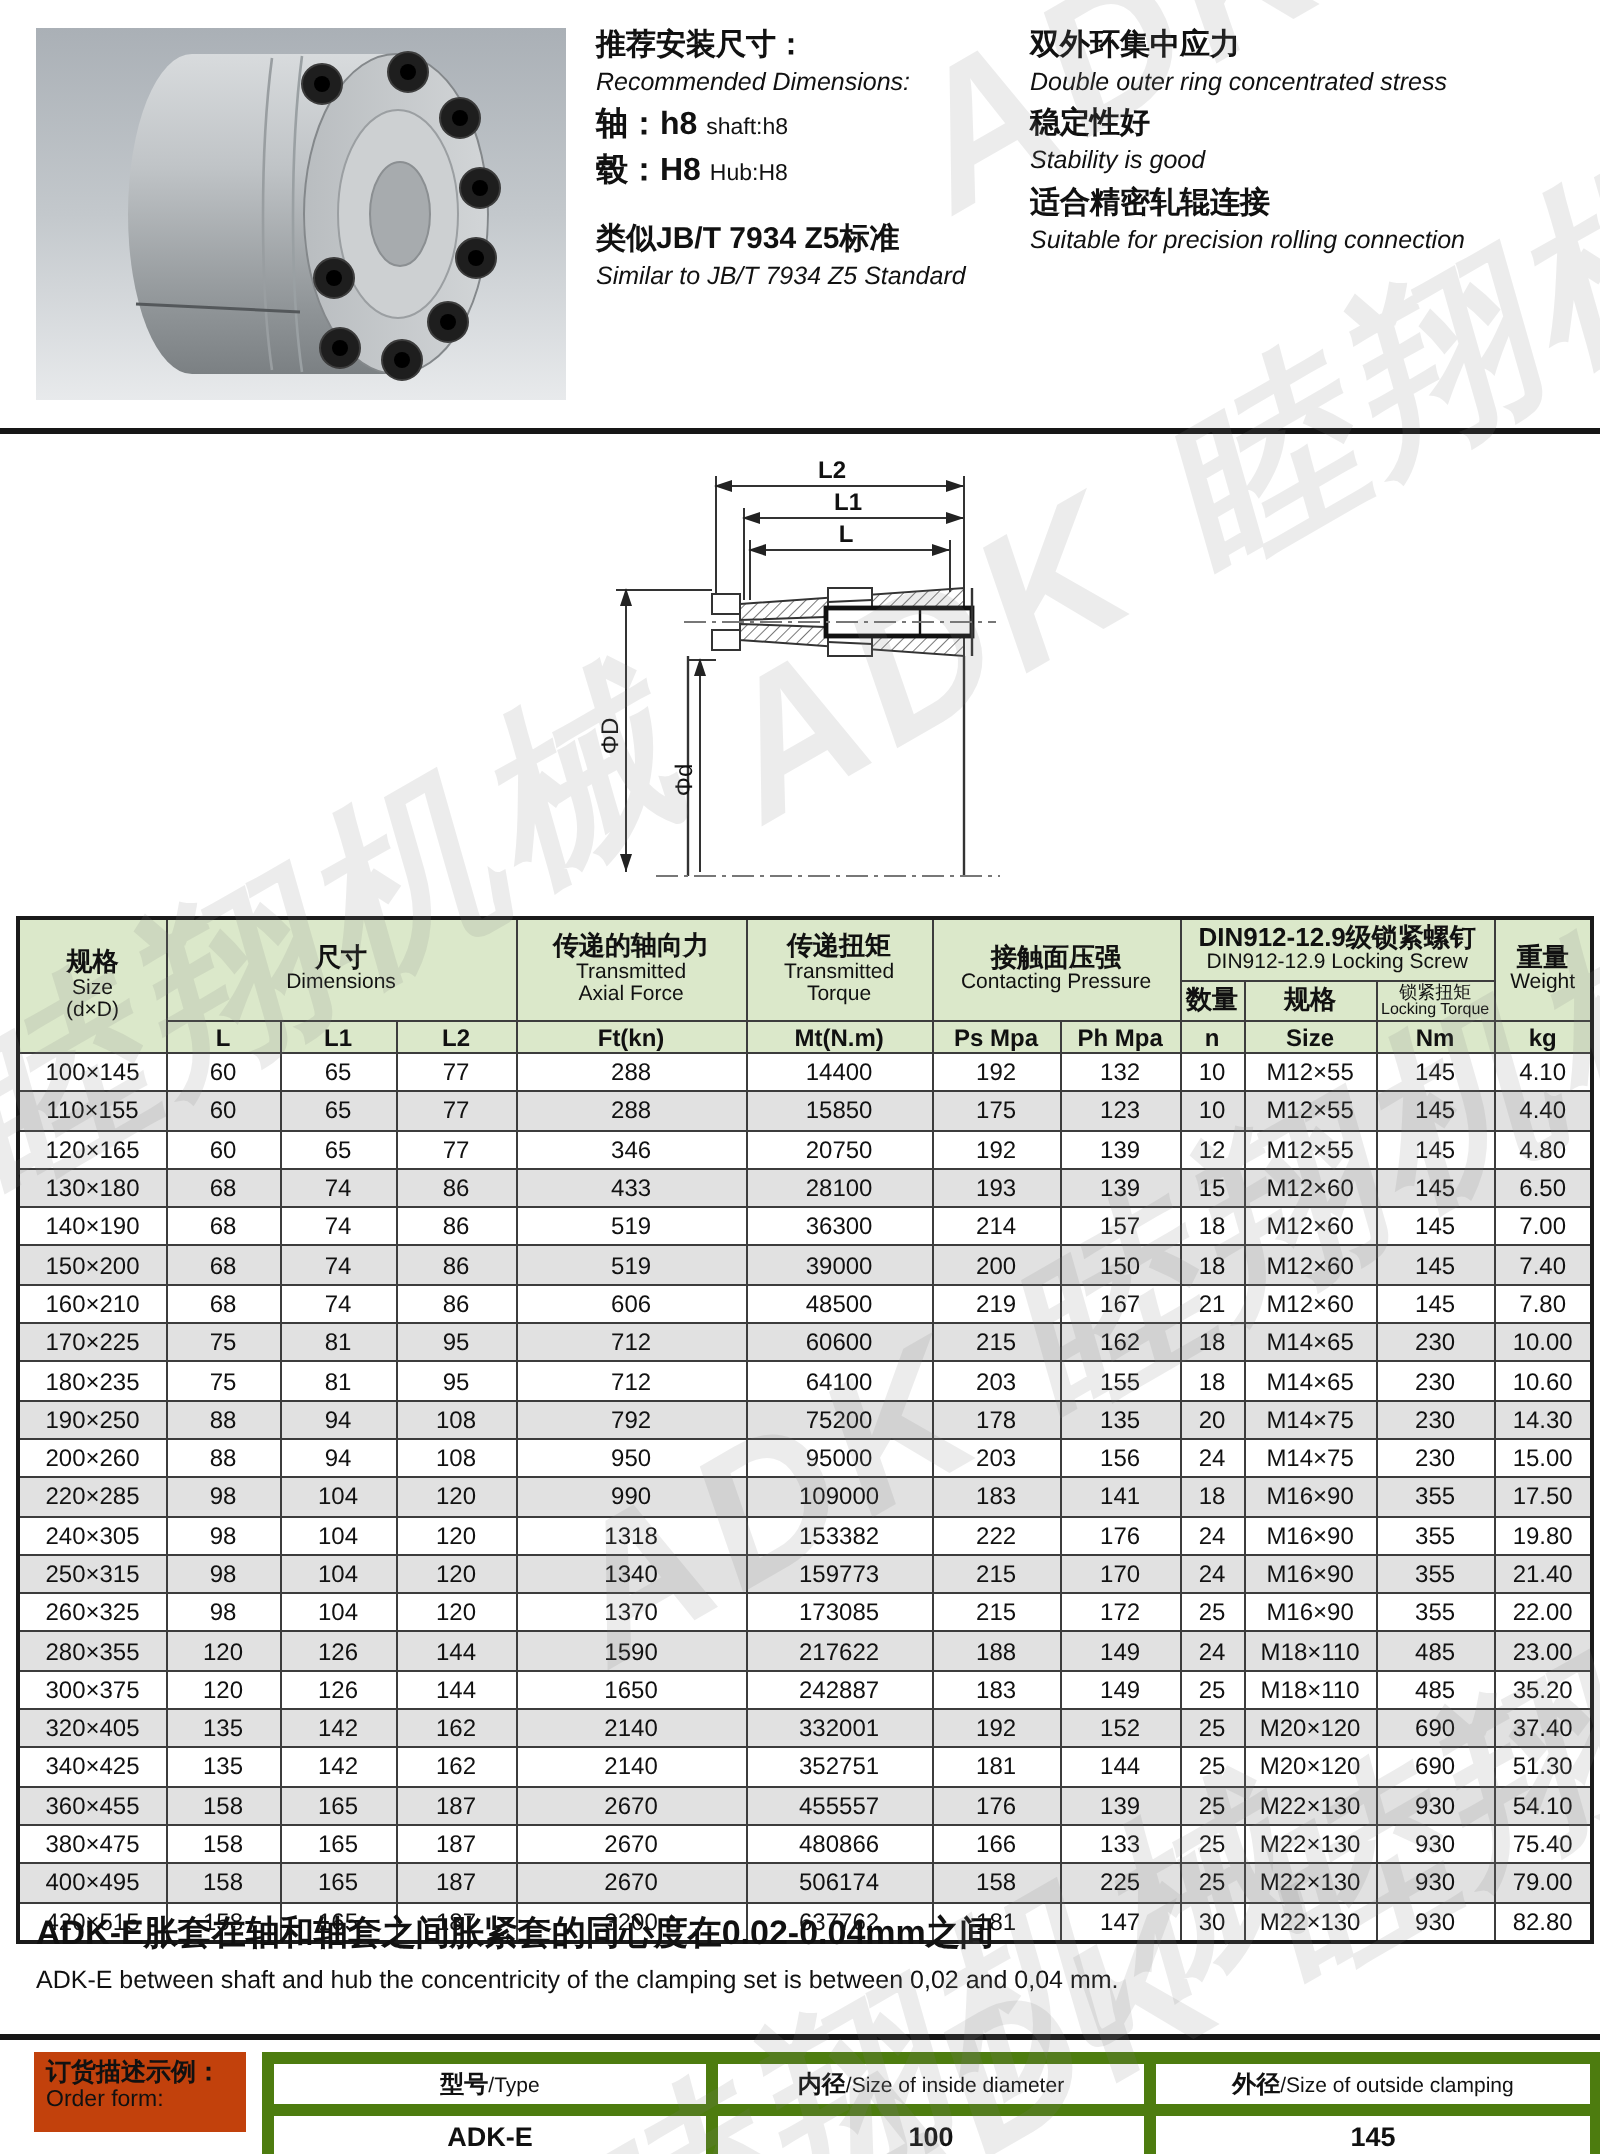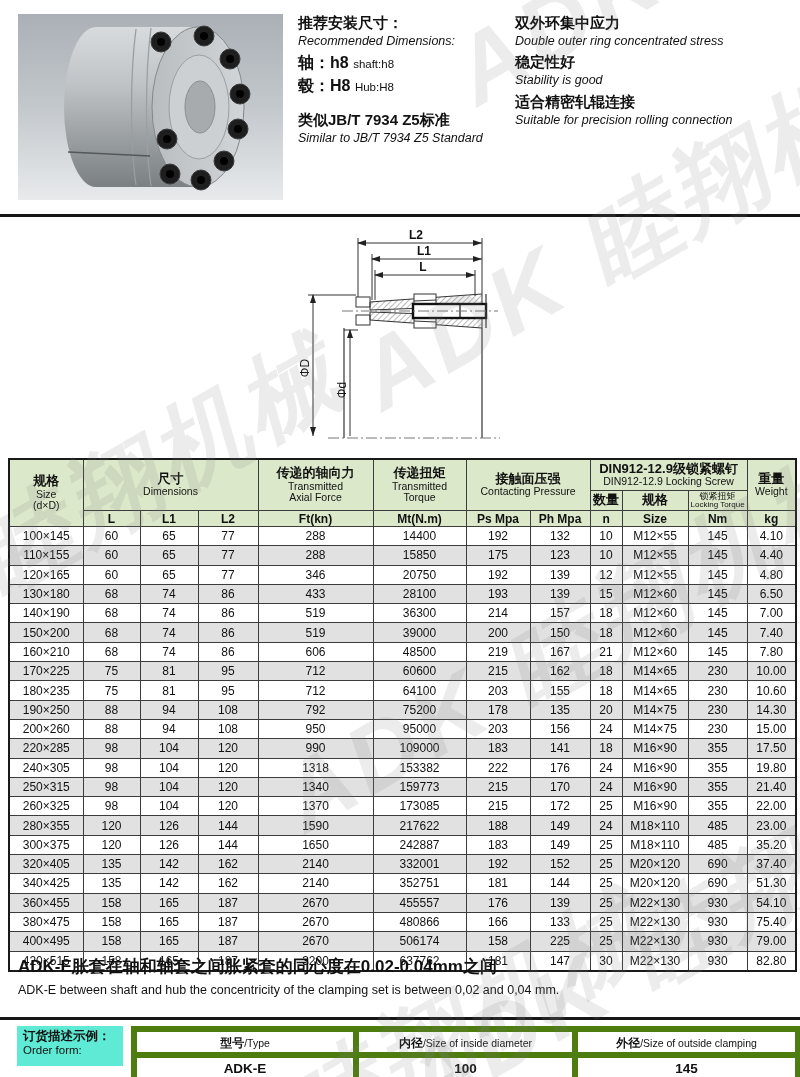--- a/index.html
+++ b/index.html
@@ -44,21 +44,21 @@
   #spec thead tr.r3 th{height:15px;}
   #spec tbody td{height:18.3px;font-size:12px;background:#fff;}
   #spec tbody tr:nth-child(even) td{background:#e1e1e1;}
 
   
   #note-cn{position:absolute;left:18px;top:955px;font-size:17px;font-weight:bold;z-index:3;}
   #note-en{position:absolute;left:18px;top:983px;font-size:12.5px;font-weight:500;z-index:3;}
 
   
   #order-label{position:absolute;left:17px;top:1026px;width:96px;height:38px;
-     background:#5eead4;padding:2px 4px 0 6px;z-index:3;}
+     background:#c2410c;padding:2px 4px 0 6px;z-index:3;}
   #order-label .l1{font-size:12.5px;font-weight:bold;line-height:1.3;}
   #order-label .l2{font-size:11.5px;line-height:1.2;}
   #order{position:absolute;left:131px;top:1026px;width:664px;border-collapse:collapse;
      table-layout:fixed;z-index:3;border:1.5px solid #222;}
   #order th,#order td{border:6px solid #4d7c0f;text-align:center;padding:0;}
   #order th{height:20px;font-weight:normal;}
   #order td{height:20px;font-size:13.5px;font-weight:bold;}
   #order .ocn{font-size:12px;font-weight:bold;}
   #order .oen{font-size:10.5px;}
 </style>

